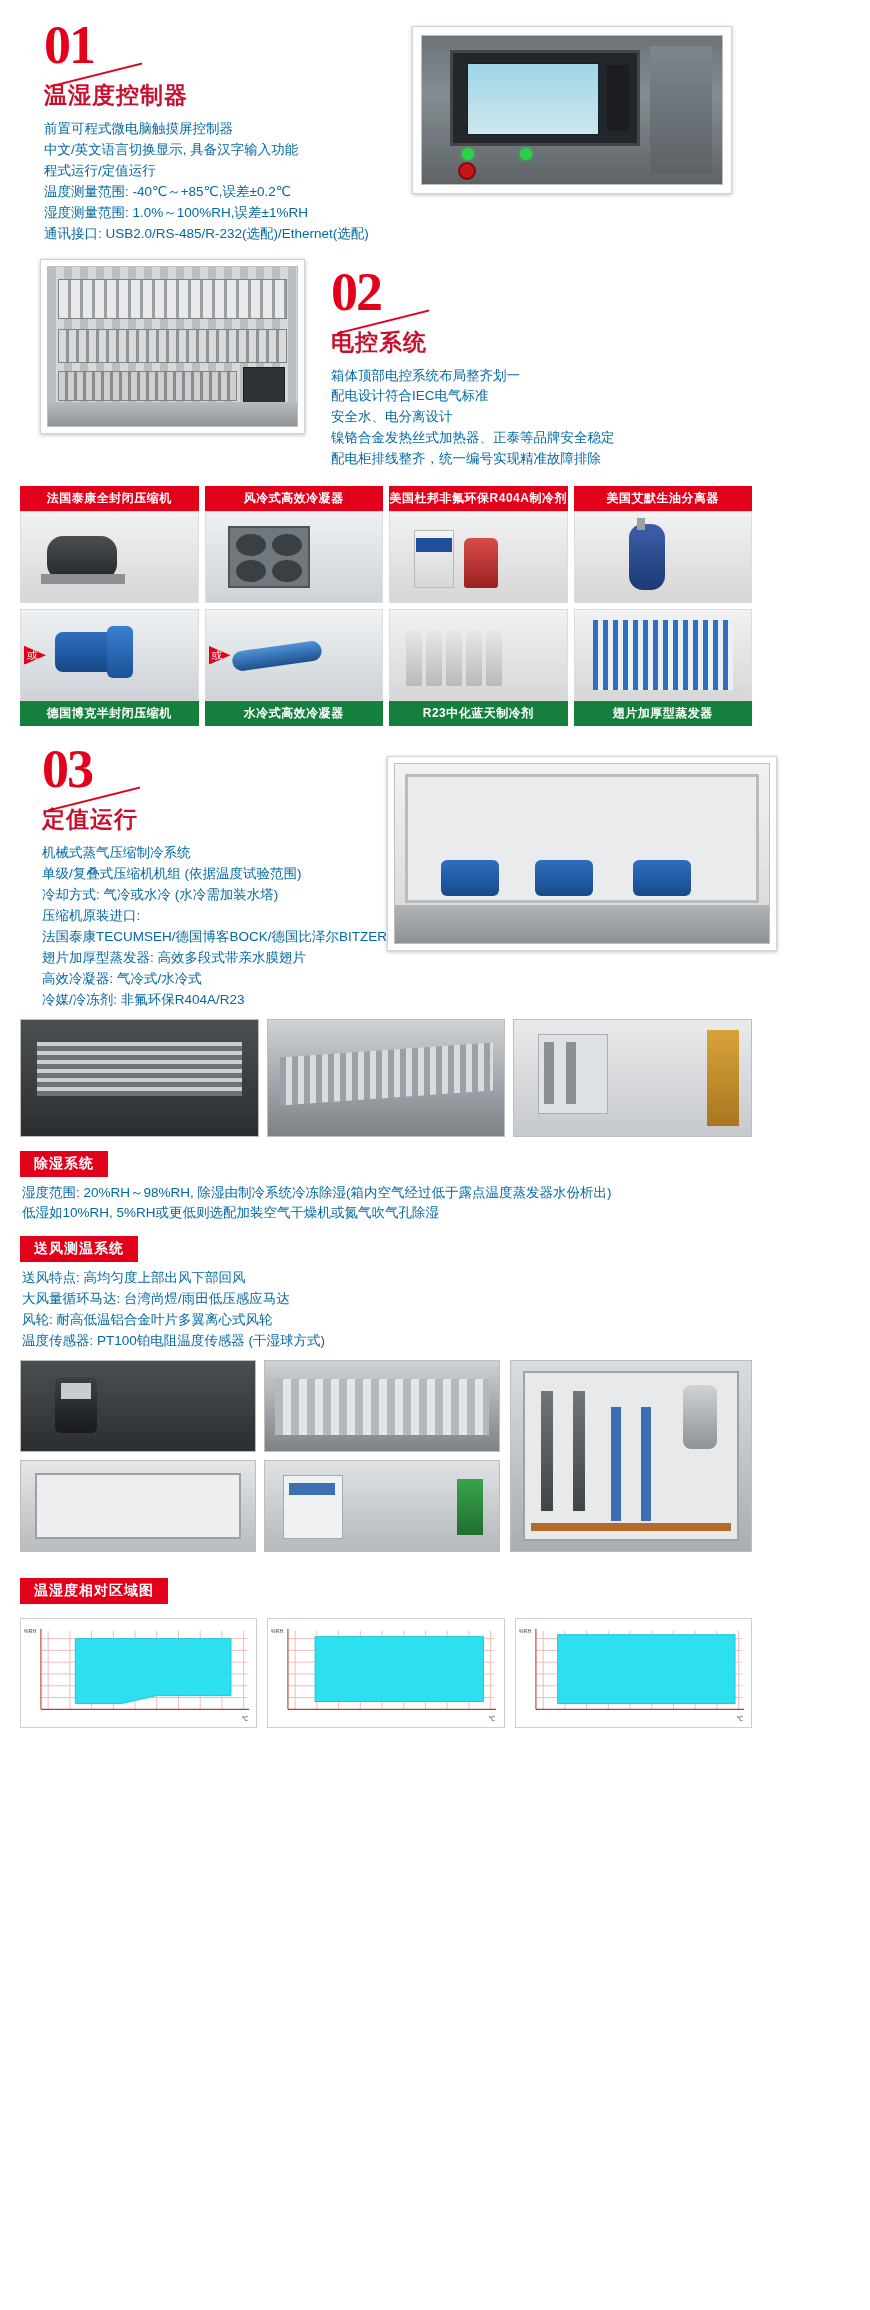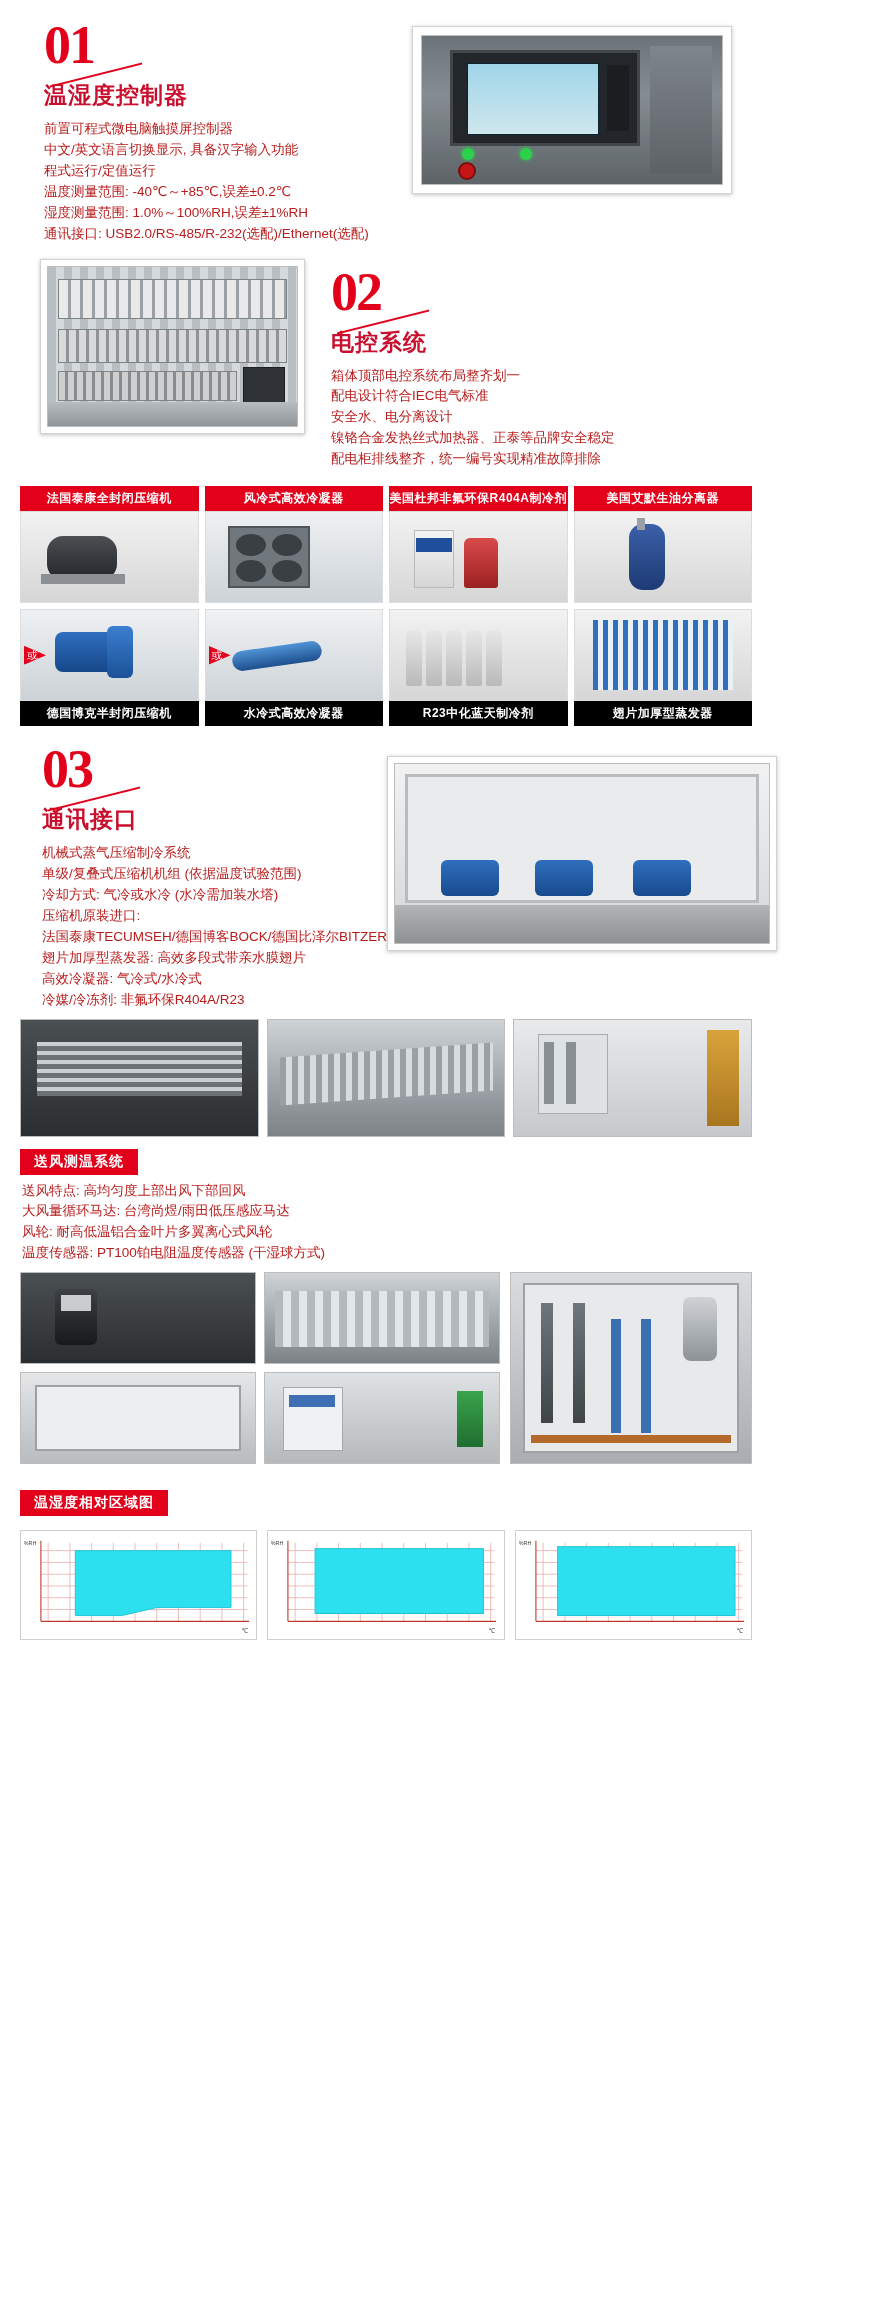--- a/index.html
+++ b/index.html
@@ -28,21 +28,21 @@
   }
   .sec-title {
     font-size: 23px;
     font-weight: bold;
     color: #c8102e;
     letter-spacing: 1px;
     margin-bottom: 8px;
   }
   .body-line {
     font-size: 13.5px;
-    color: #b91c1c;
+    color: #0369a1;
     line-height: 1.55;
     white-space: nowrap;
   }
   .photo {
     background: #d8d8d8;
     border: 1px solid #bdbdbd;
     position: relative;
     overflow: hidden;
   }
   .photo-inner { position: absolute; inset: 0; }
@@ -81,21 +81,21 @@
     background: #e3001b;
     color: #fff;
     font-size: 12px;
     font-weight: bold;
     text-align: center;
     padding: 4px 0;
     letter-spacing: .5px;
     white-space: nowrap;
     overflow: hidden;
   }
-  .cap.dark { background: #000000; }
+  .cap.dark { background: #15803d; }
   .cimg {
     height: 92px;
     background: #ececec;
     border: 1px solid #dcdcdc;
     position: relative;
     overflow: hidden;
   }
   .or-tag {
     position: absolute; left: 3px; top: 50%; transform: translateY(-50%);
     background: #e3001b; color: #fff; font-size: 11px;
@@ -307,21 +307,21 @@
         </div>
         <div class="cap dark">翅片加厚型蒸发器</div>
       </div>
     </div>
   </div>
 
   <div class="sec s03">
     <div class="s03-left">
       <div class="num">03</div>
       <div class="num-underline"></div>
-      <div class="sec-title">通讯接口</div>
+      <div class="sec-title">定值运行</div>
       <div class="body-line">机械式蒸气压缩制冷系统</div>
       <div class="body-line">单级/复叠式压缩机机组 (依据温度试验范围)</div>
       <div class="body-line">冷却方式: 气冷或水冷 (水冷需加装水塔)</div>
       <div class="body-line">压缩机原装进口:</div>
       <div class="body-line">法国泰康TECUMSEH/德国博客BOCK/德国比泽尔BITZER</div>
       <div class="body-line">翅片加厚型蒸发器: 高效多段式带亲水膜翅片</div>
       <div class="body-line">高效冷凝器: 气冷式/水冷式</div>
       <div class="body-line">冷媒/冷冻剂: 非氟环保R404A/R23</div>
     </div>
     <div class="s03-right">
@@ -347,20 +347,27 @@
       <div style="position:absolute;left:12px;top:30px;right:12px;height:48px;background:repeating-linear-gradient(90deg,#9aa0a5 0 6px,#d8dcdf 6px 12px);transform:skewY(-4deg);"></div>
     </div>
     <div class="photo" style="background:linear-gradient(180deg,#e9eaec,#c6c9cc);">
       <div style="position:absolute;left:24px;top:14px;width:70px;height:80px;background:#dfe2e4;border:1px solid #a9adb1;"></div>
       <div style="position:absolute;left:30px;top:22px;width:10px;height:62px;background:#8a8f93;"></div>
       <div style="position:absolute;left:52px;top:22px;width:10px;height:62px;background:#8a8f93;"></div>
       <div style="position:absolute;right:12px;top:10px;width:32px;bottom:10px;background:linear-gradient(180deg,#d9a33a,#a8761f);"></div>
     </div>
   </div>
 
+  <div style="padding-top:14px;">
+    <div class="tagbar">除湿系统</div>
+    <div class="s04-lines">
+      <div class="body-line">湿度范围: 20%RH～98%RH, 除湿由制冷系统冷冻除湿(箱内空气经过低于露点温度蒸发器水份析出)</div>
+      <div class="body-line">低湿如10%RH, 5%RH或更低则选配加装空气干燥机或氮气吹气孔除湿</div>
+    </div>
+  </div>
 
   <div style="padding-top:12px;">
     <div class="tagbar">送风测温系统</div>
     <div class="s04-lines">
       <div class="body-line">送风特点: 高均匀度上部出风下部回风</div>
       <div class="body-line">大风量循环马达: 台湾尚煜/雨田低压感应马达</div>
       <div class="body-line">风轮: 耐高低温铝合金叶片多翼离心式风轮</div>
       <div class="body-line">温度传感器: PT100铂电阻温度传感器 (干湿球方式)</div>
     </div>
   </div>

